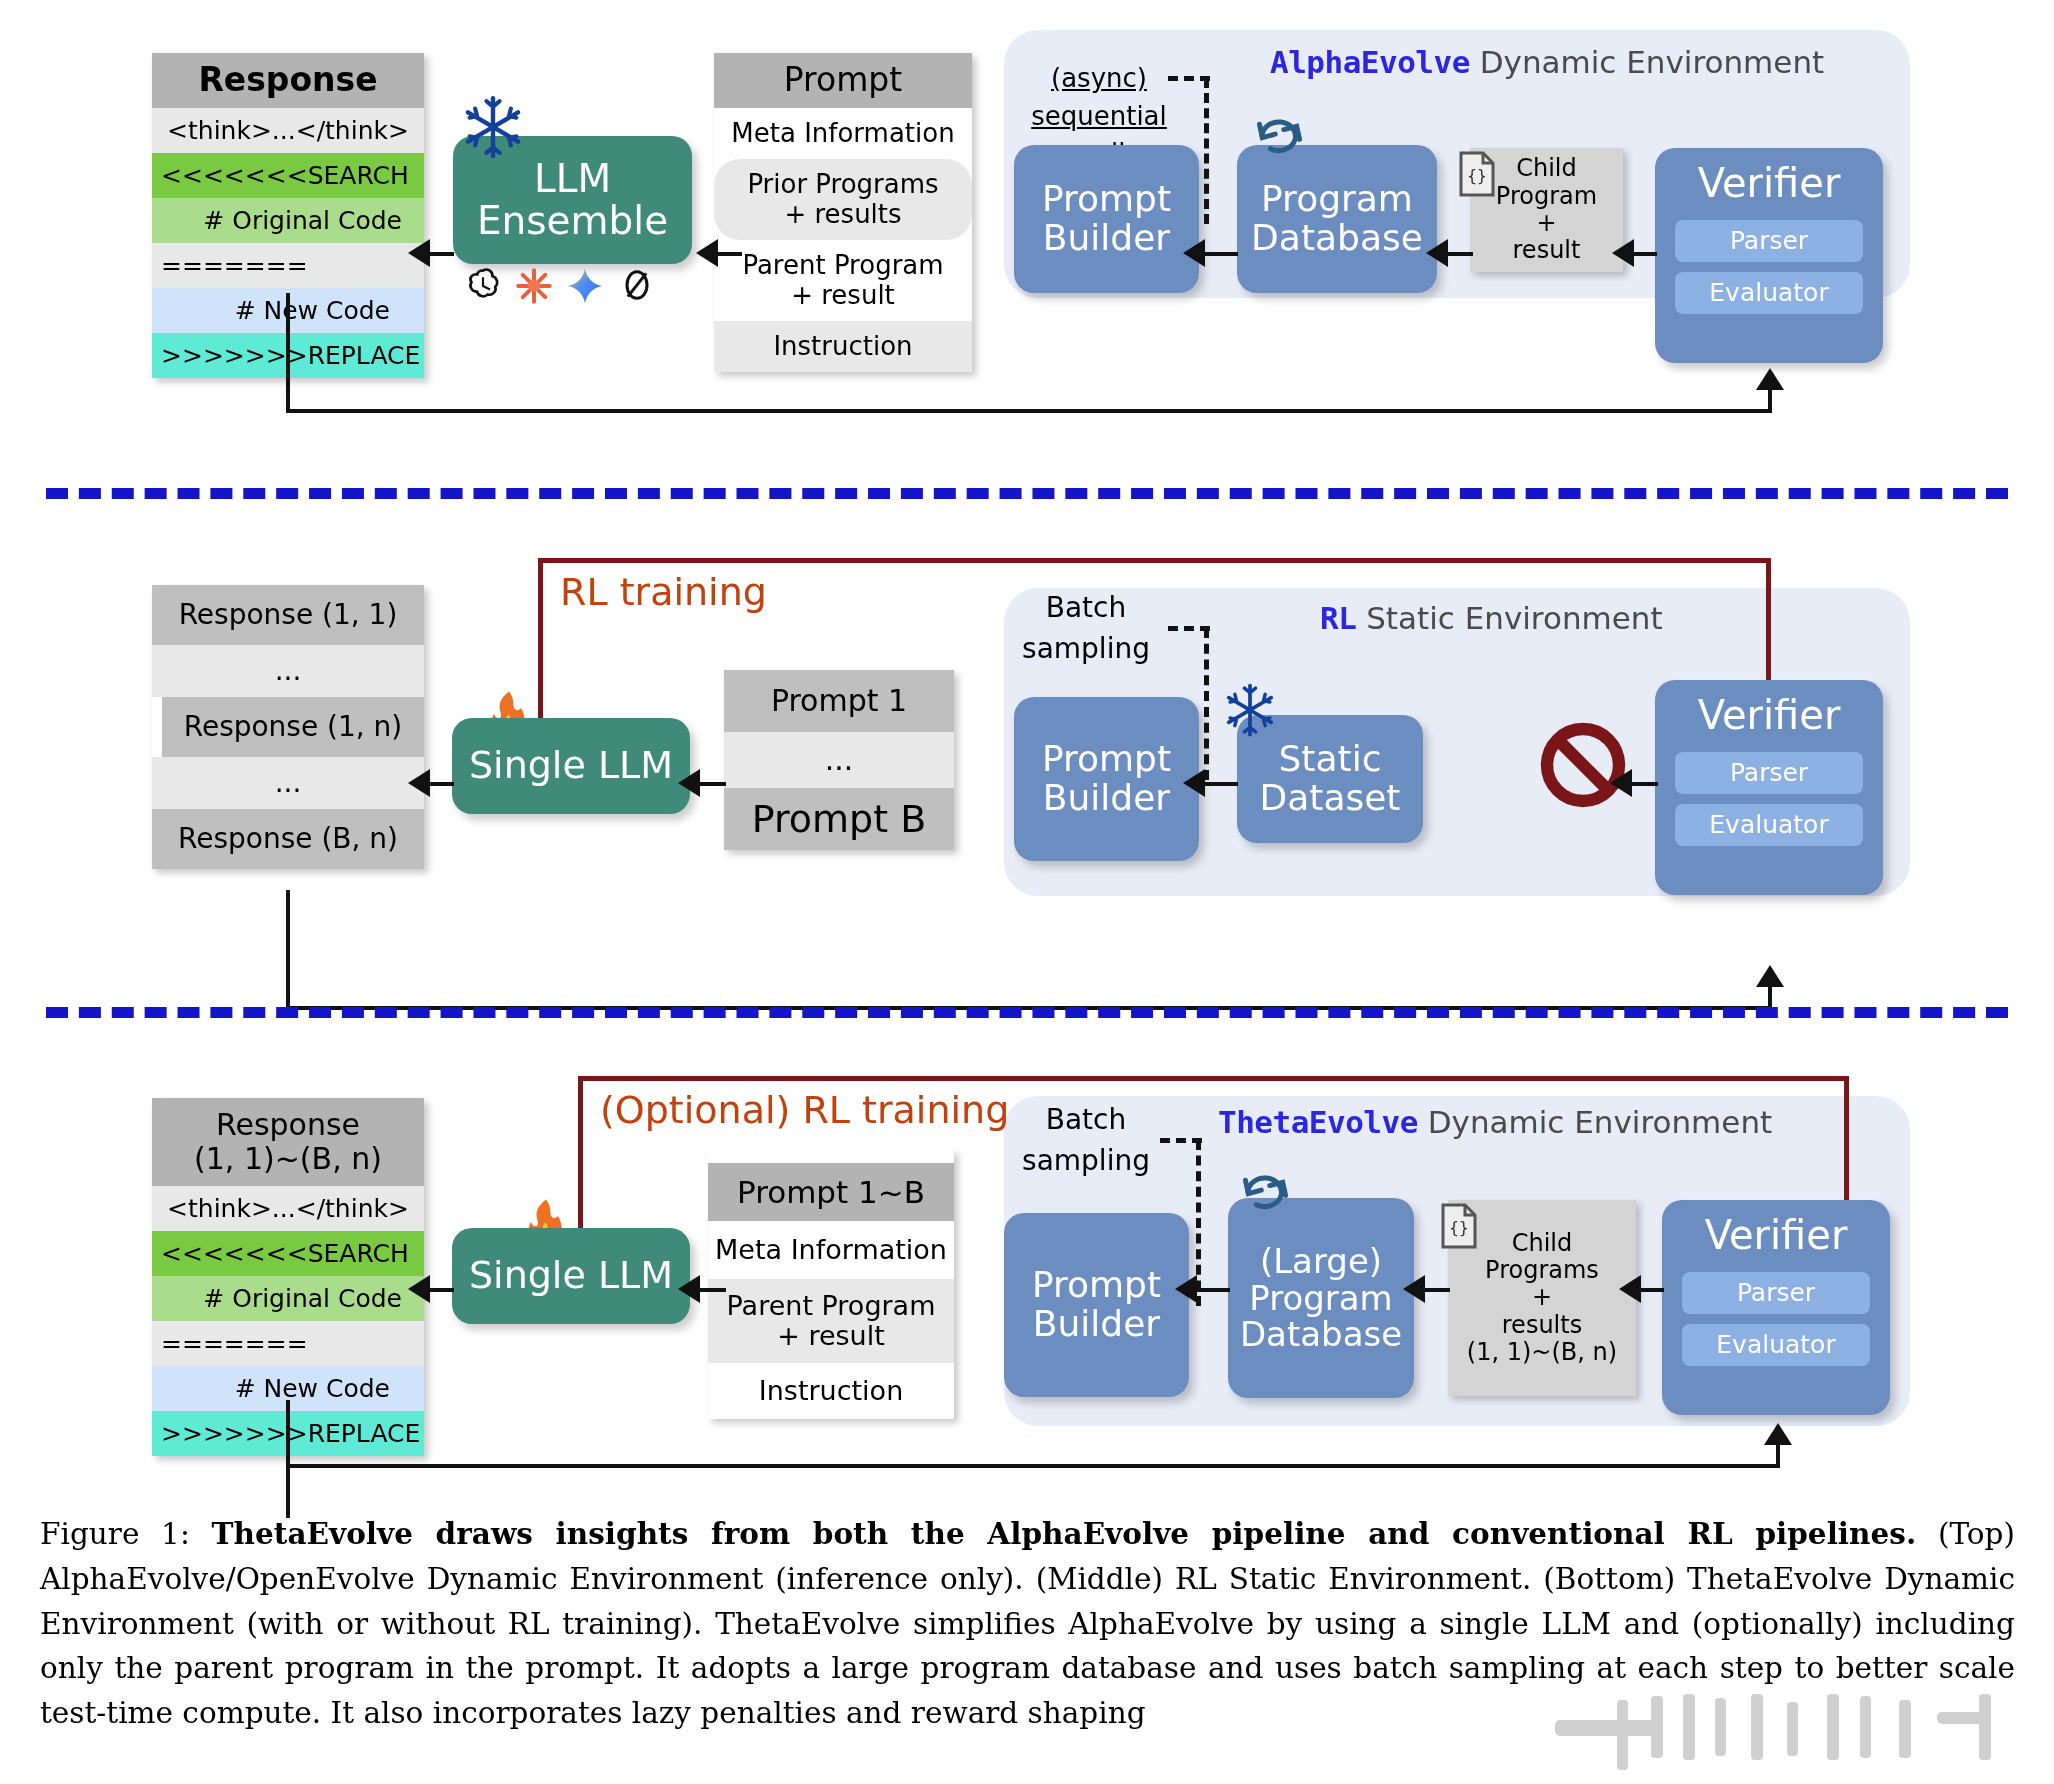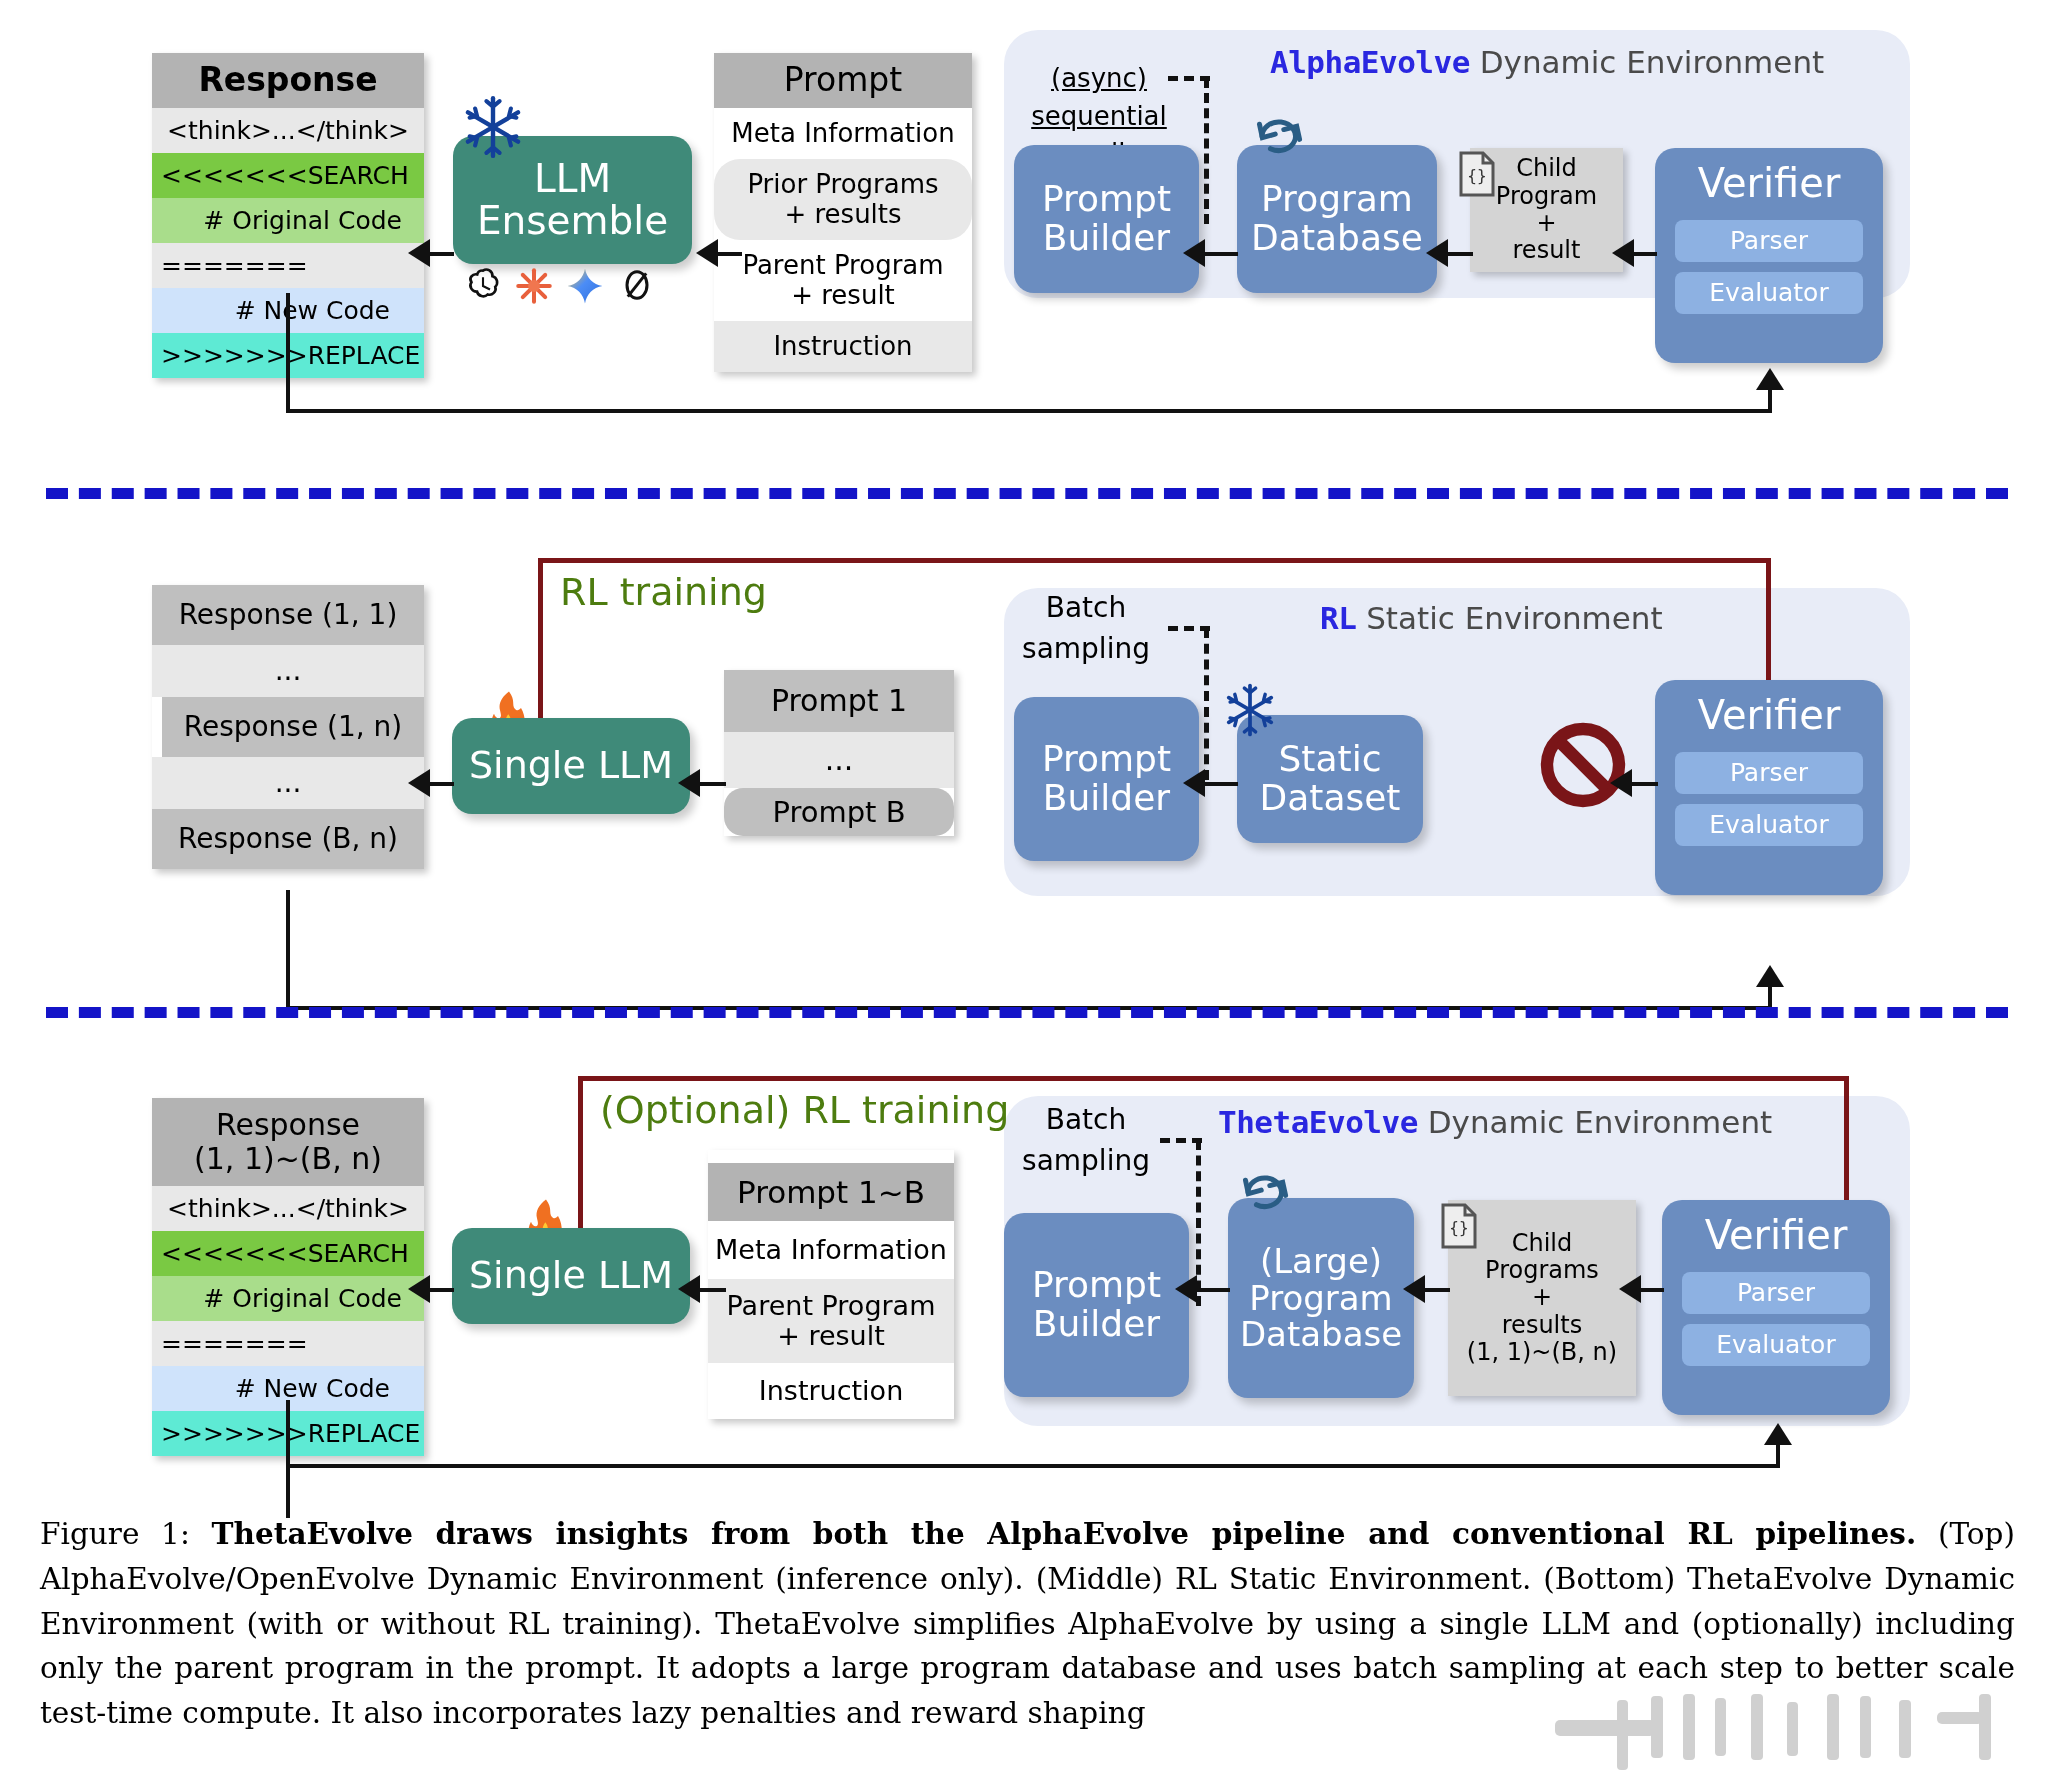--- a/index.html
+++ b/index.html
@@ -108,21 +108,21 @@
     position: absolute;
     font-family: "DejaVu Sans", sans-serif;
     color: #000;
     text-align: center;
     line-height: 1.45;
     white-space: pre-line;
   }
   .lbl-red {
     position: absolute;
     font-family: "DejaVu Sans", sans-serif;
-    color: #4d7c0f;
+    color: #c2410c;
     white-space: nowrap;
   }
 
   
   .hline { position: absolute; background: #111; height: 4px; }
   .vline { position: absolute; background: #111; width: 4px; }
   .arrowL {
     position: absolute;
     width: 0; height: 0;
     border-top: 14px solid transparent;
@@ -347,21 +347,21 @@
       <path fill="#ffc933" d="M10.7 11.4c1.7 2.2.7 3.3 1.6 4.4.8 1 1.7-.2 1.7-.2 1.3 2.7.6 5.5-1.1 6.8-1.6 1.2-4 1-5.2-.6-1.2-1.7-.8-4.2.6-5.8.1 1 .8 1.5 1.3 1.2.5-.3.2-1.2 0-2-.3-1.4.3-2.7 1.1-3.8Z"></path>
       <path fill="#fff0b0" d="M10.9 17.2c.9 1.3.3 2.3.9 2.9.6.6 1.2-.5 1.2-.5.3 1.6-.5 3-1.8 3.2-1.3.2-2.4-.8-2.3-2.2.1-1.3 1-2.4 2-3.4Z"></path>
     </svg>
   </div>
 
   <div class="blk blk-green" style="left:452px; top:718px; width:238px; height:96px; font-size:38px;">Single LLM</div>
 
   <div class="stack" style="left:724px; top:670px; width:230px;">
     <div class="row row-mgray" style="height:62px; font-size:30px;">Prompt 1</div>
     <div class="row row-lgray" style="height:56px; font-size:30px;">...</div>
-    <div class="row row-mgray" style="height:48px; font-size:29px;border-radius:19px;">Prompt B</div>
+    <div class="row row-mgray" style="height:62px; font-size:38px;">Prompt B</div>
   </div>
 
   <div class="lbl" style="left:986px; top:588px; width:200px; font-size:28px;">Batch
 sampling</div>
 
   <div class="blk blk-blue" style="left:1014px; top:697px; width:185px; height:164px; font-size:36px;">Prompt
 Builder</div>
   <div class="blk blk-blue" style="left:1237px; top:715px; width:186px; height:128px; font-size:36px;">Static
 Dataset</div>
 

